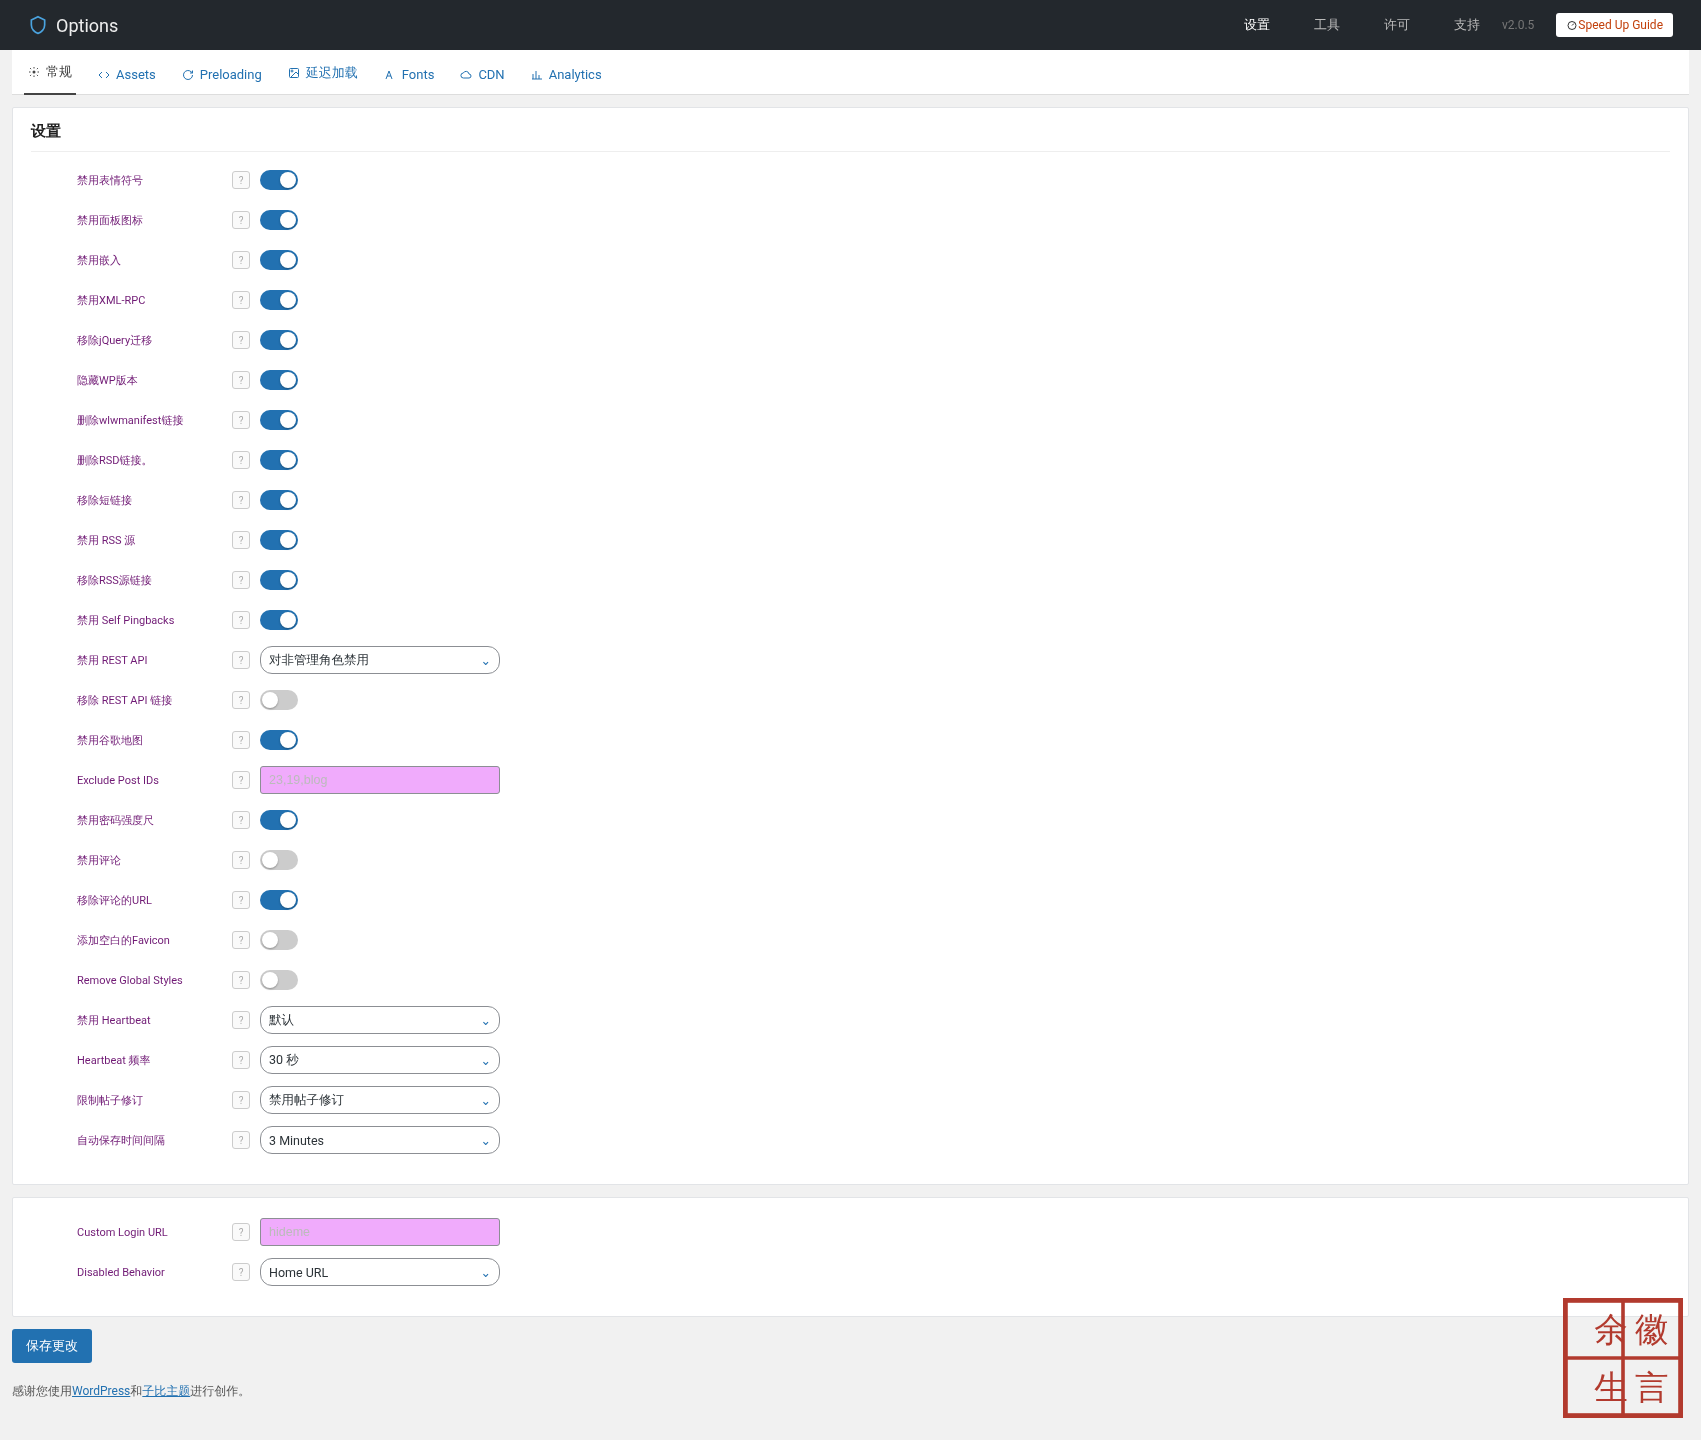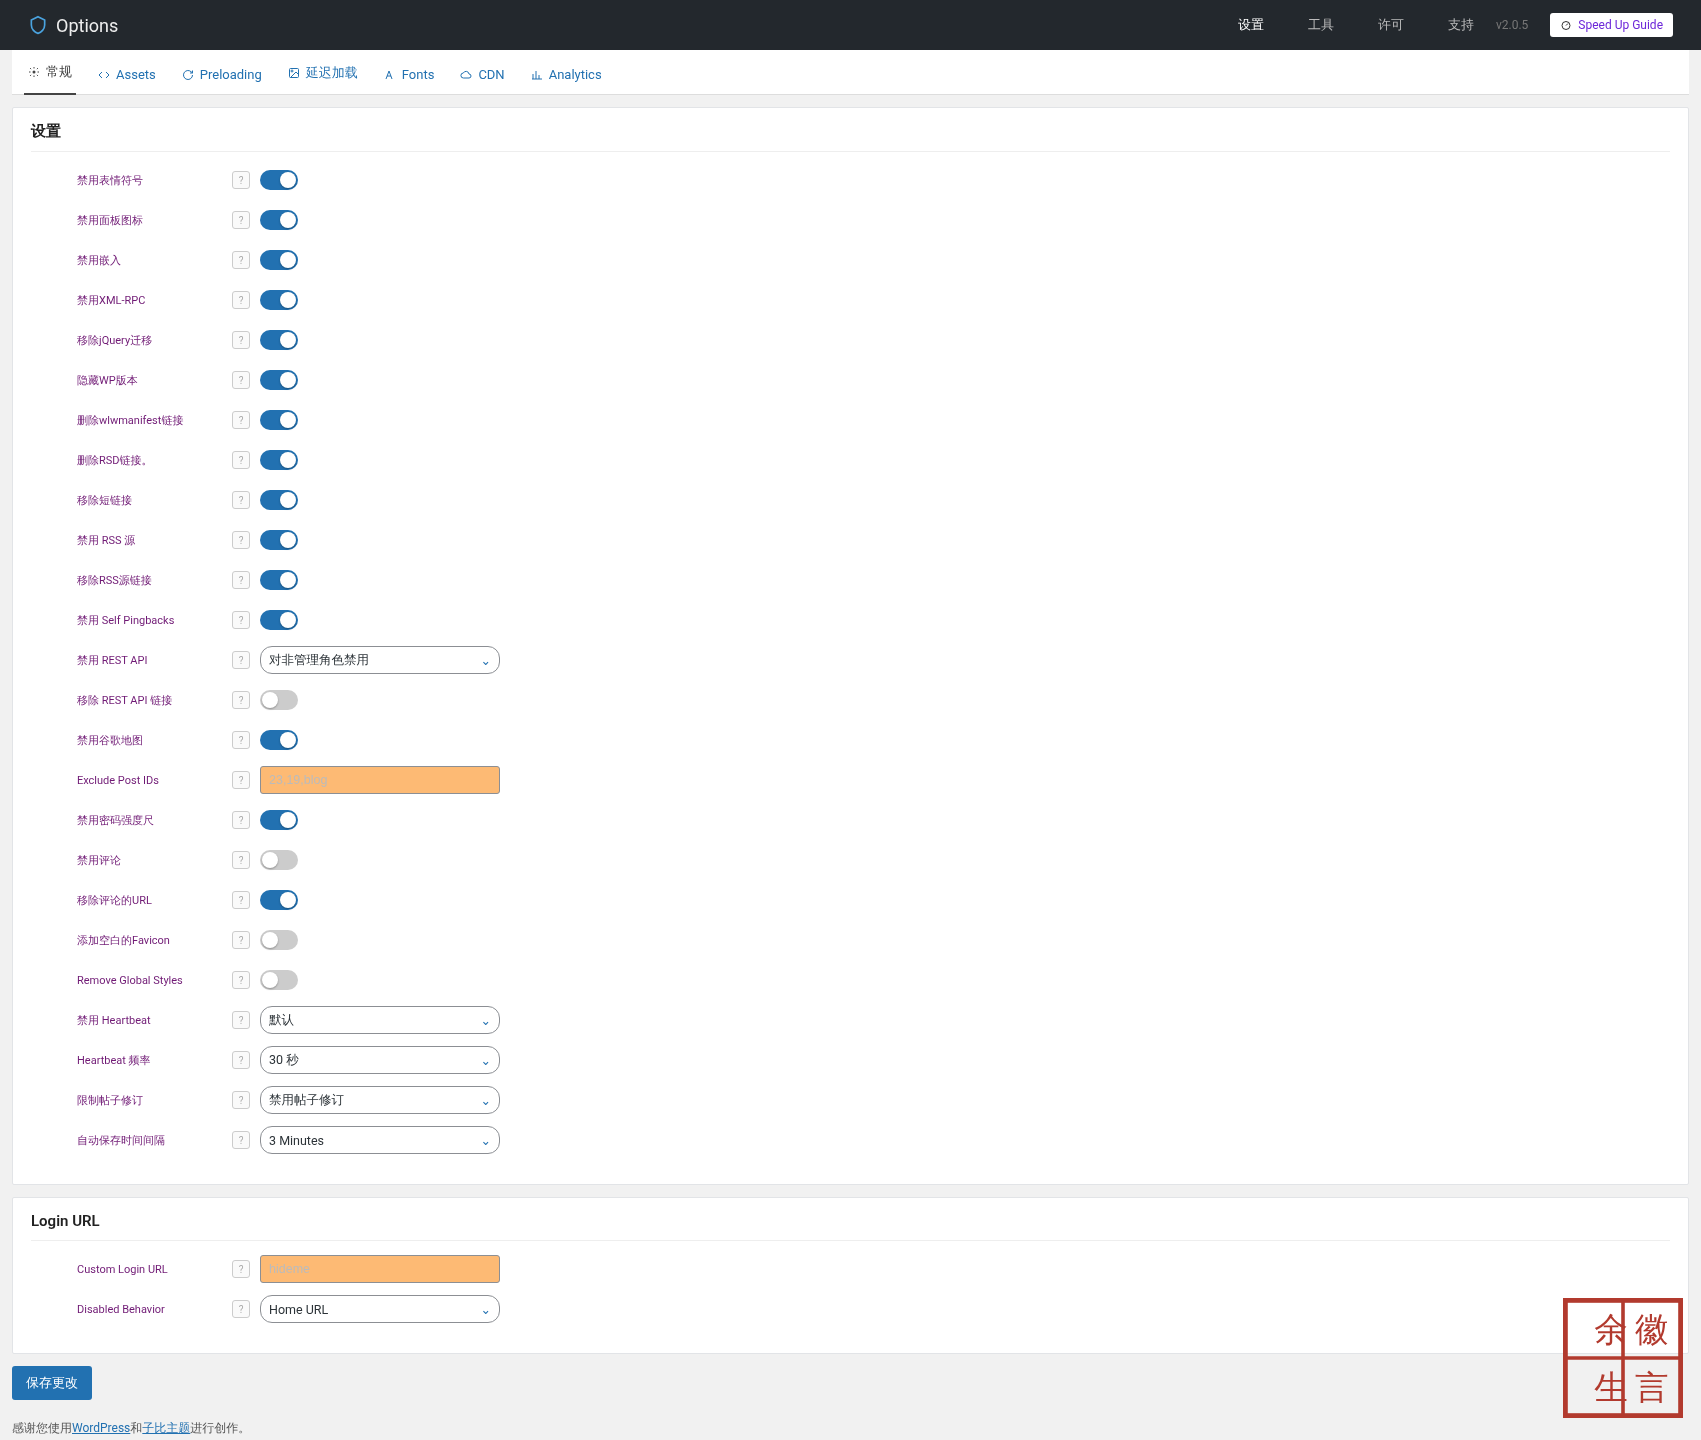--- a/index.html
+++ b/index.html
@@ -9,21 +9,21 @@
 
 .header { background: #23282d; color: #fff; height: 50px; display: flex; align-items: center; padding: 0 28px; justify-content: space-between; }
 .header-left { display: flex; align-items: center; gap: 8px; }
 .logo-icon { width: 20px; height: 20px; display: inline-flex; align-items: center; justify-content: center; }
 .logo-icon svg { width: 20px; height: 20px; }
 .app-title { font-size: 18px; font-weight: 400; color: #eee; }
 .header-right { display: flex; align-items: center; gap: 22px; font-size: 13px; }
 .hdr-link { color: #bbb; cursor: pointer; }
 .hdr-link.active { color: #fff; }
 .hdr-version { color: #777; font-size: 12px; }
-.speed-btn { background: #fff; color: #6d28d9; border-radius: 3px; padding: 5px 10px; font-size: 12px; display: inline-flex; gap: 6px; align-items: center; cursor: pointer; }
+.speed-btn { background: #fff; color: #c2410c; border-radius: 3px; padding: 5px 10px; font-size: 12px; display: inline-flex; gap: 0; align-items: center; cursor: pointer; }
 .speed-btn .sicon { width: 12px; height: 12px; display: inline-block; }
 
 
 .tabs-wrap { background: #fff; border-bottom: 1px solid #ddd; padding: 0 12px; margin: 0 12px; }
 .tabs { display: flex; gap: 18px; height: 44px; align-items: flex-end; }
 .tab { display: flex; gap: 6px; align-items: center; color: #2271b1; font-size: 13px; cursor: pointer; padding: 12px 4px; }
 .tab.active { color: #444; border-bottom: 2px solid #444; margin-bottom: -1px; }
 .tab .ticon { width: 12px; height: 12px; display: inline-flex; }
 
 
@@ -42,21 +42,21 @@
 .toggle.on { background: #2271b1; }
 .toggle.on .knob { right: 2px; }
 .toggle.off { background: #ccc; }
 .toggle.off .knob { left: 2px; }
 
 
 .select { width: 240px; height: 28px; border: 1px solid #8c8f94; border-radius: 12px; background: #fff; display: flex; align-items: center; padding: 0 8px; justify-content: space-between; font-size: 12.5px; color: #2c3338; cursor: pointer; }
 .select .chev { color: #2271b1; }
 
 
-.tinput { width: 240px; height: 28px; border: 1px solid #8c8f94; border-radius: 3px; background: #fdba74; padding: 0 8px; font-size: 12.5px; color: #2c3338; }
+.tinput { width: 240px; height: 28px; border: 1px solid #8c8f94; border-radius: 3px; background: #f0abfc; padding: 0 8px; font-size: 12.5px; color: #2c3338; }
 .tinput::placeholder { color: #bbb; }
 
 
 .save-btn { background: #2271b1; color: #fff; border: none; border-radius: 3px; padding: 8px 14px; font-size: 13px; margin: 0 12px; cursor: pointer; }
 
 
 .footer { font-size: 12px; color: #555; margin: 20px 12px 0; }
 .footer a { color: #2271b1; text-decoration: underline; cursor: pointer; }
 
 
@@ -393,21 +393,20 @@
             <span>3 Minutes</span>
             <span class="chev">⌄</span>
           </div>
         </div>
       </div>
     </div>
 </div>
 
 
 <div class="panel">
-  <h2>Login URL</h2>
   <div id="login-rows">
       <div class="row">
         <div class="row-label">Custom Login URL</div>
         <div class="row-help">?</div>
         <div class="row-ctrl">
           <input class="tinput" type="text" placeholder="hideme" style="">
         </div>
       </div>
       <div class="row">
         <div class="row-label">Disabled Behavior</div>

